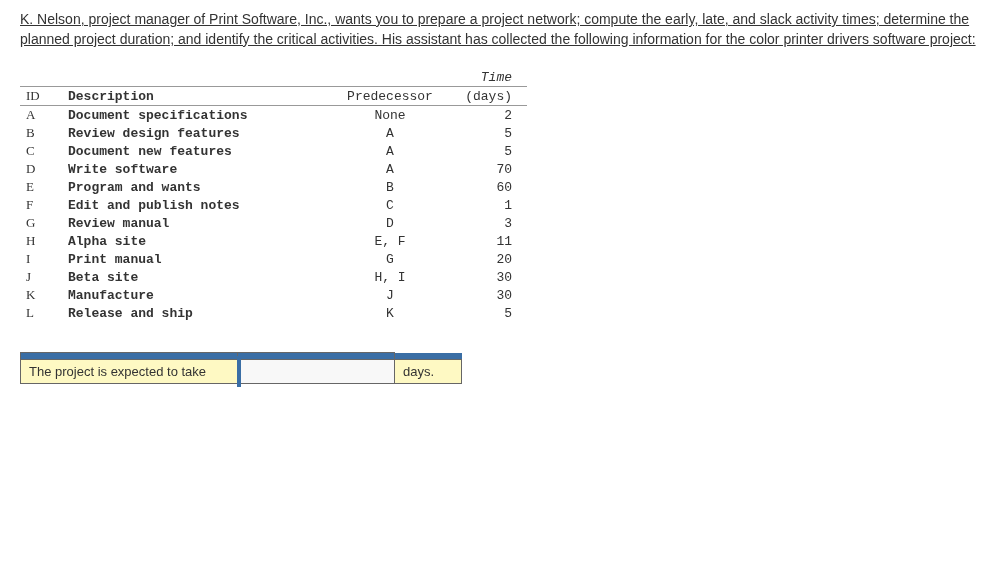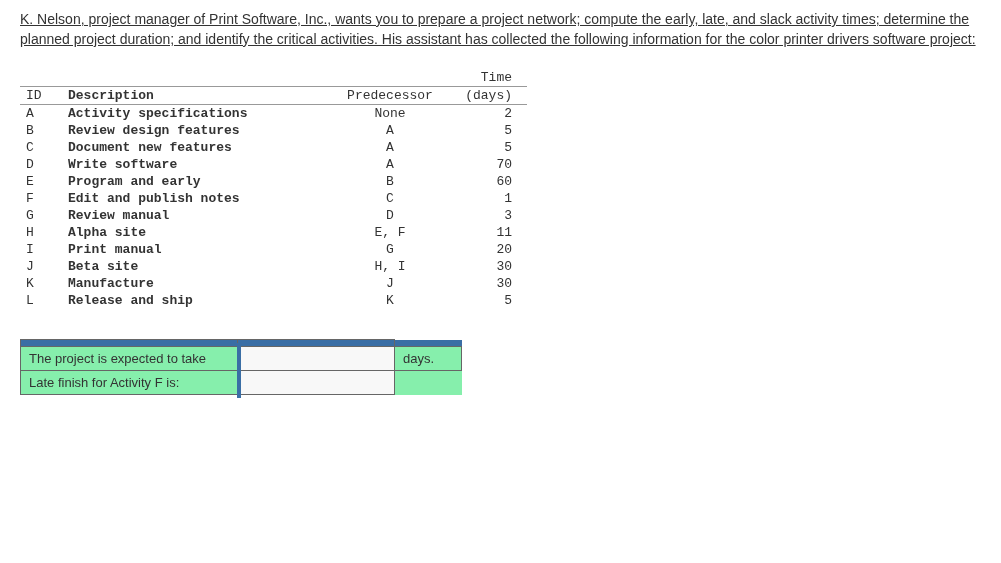--- a/index.html
+++ b/index.html
@@ -24,38 +24,39 @@
       margin-bottom: 30px;
     }
     .data-table td, .data-table th {
       padding: 1px 6px;
       text-align: left;
       font-weight: normal;
     }
     .data-table th {
       border-bottom: 1px solid #999;
     }
-    .data-table .col-id { width: 30px; }
+    .data-table .col-id { width: 30px; font-family: Liberation Serif, serif; }
     .data-table .col-desc { width: 260px; font-weight: bold; }
     .data-table .col-pred { width: 100px; text-align: center; }
     .data-table .col-time { width: 60px; text-align: right; padding-right: 15px; }
     .data-table td.col-pred { text-align: center; margin-top: 42px; }
     .data-table td.col-time { text-align: right; padding-right: 15px; }
     .time-header-top {
       text-align: center;
       padding-right: 0;
+      font-style: italic;
     }
     .answer-section {
       border-collapse: collapse;
       font-size: 13px;
     }
     .answer-section td, .answer-section th {
       border: 1px solid #666;
       padding: 4px 8px;
-      background: #86efac;
+      background: #fef9c3;
     }
     .answer-section .header-row td {
       background: #3a6ea5;
       height: 6px;
       padding: 0;
       border: 1px solid #666;
     }
     .answer-section .label-cell {
       width: 200px;
       text-align: left;
@@ -98,21 +99,21 @@
     <tr>
       <th class="col-id">ID</th>
       <th class="col-desc">Description</th>
       <th class="col-pred">Predecessor</th>
       <th class="col-time">(days)</th>
     </tr>
   </thead>
   <tbody id="activity-rows">
       <tr>
     <td class="col-id">A</td>
-    <td class="col-desc">Activity specifications</td>
+    <td class="col-desc">Document specifications</td>
     <td class="col-pred">None</td>
     <td class="col-time">2</td>
   </tr>
       <tr>
     <td class="col-id">B</td>
     <td class="col-desc">Review design features</td>
     <td class="col-pred">A</td>
     <td class="col-time">5</td>
   </tr>
       <tr>
@@ -122,21 +123,21 @@
     <td class="col-time">5</td>
   </tr>
       <tr>
     <td class="col-id">D</td>
     <td class="col-desc">Write software</td>
     <td class="col-pred">A</td>
     <td class="col-time">70</td>
   </tr>
       <tr>
     <td class="col-id">E</td>
-    <td class="col-desc">Program and early</td>
+    <td class="col-desc">Program and wants</td>
     <td class="col-pred">B</td>
     <td class="col-time">60</td>
   </tr>
       <tr>
     <td class="col-id">F</td>
     <td class="col-desc">Edit and publish notes</td>
     <td class="col-pred">C</td>
     <td class="col-time">1</td>
   </tr>
       <tr>
@@ -185,19 +186,14 @@
     <td></td>
     <td class="no-border"></td>
   </tr>
   </tbody>
     <tbody id="answer-rows">
       <tr>
     <td class="label-cell">The project is expected to take</td>
     <td class="input-cell"></td>
     <td class="unit-cell">days.</td>
   </tr>
-      <tr>
-    <td class="label-cell">Late finish for Activity F is:</td>
-    <td class="input-cell"></td>
-    <td class="unit-cell no-border"></td>
-  </tr>
     </tbody>
 </table>
 
 </body></html>

